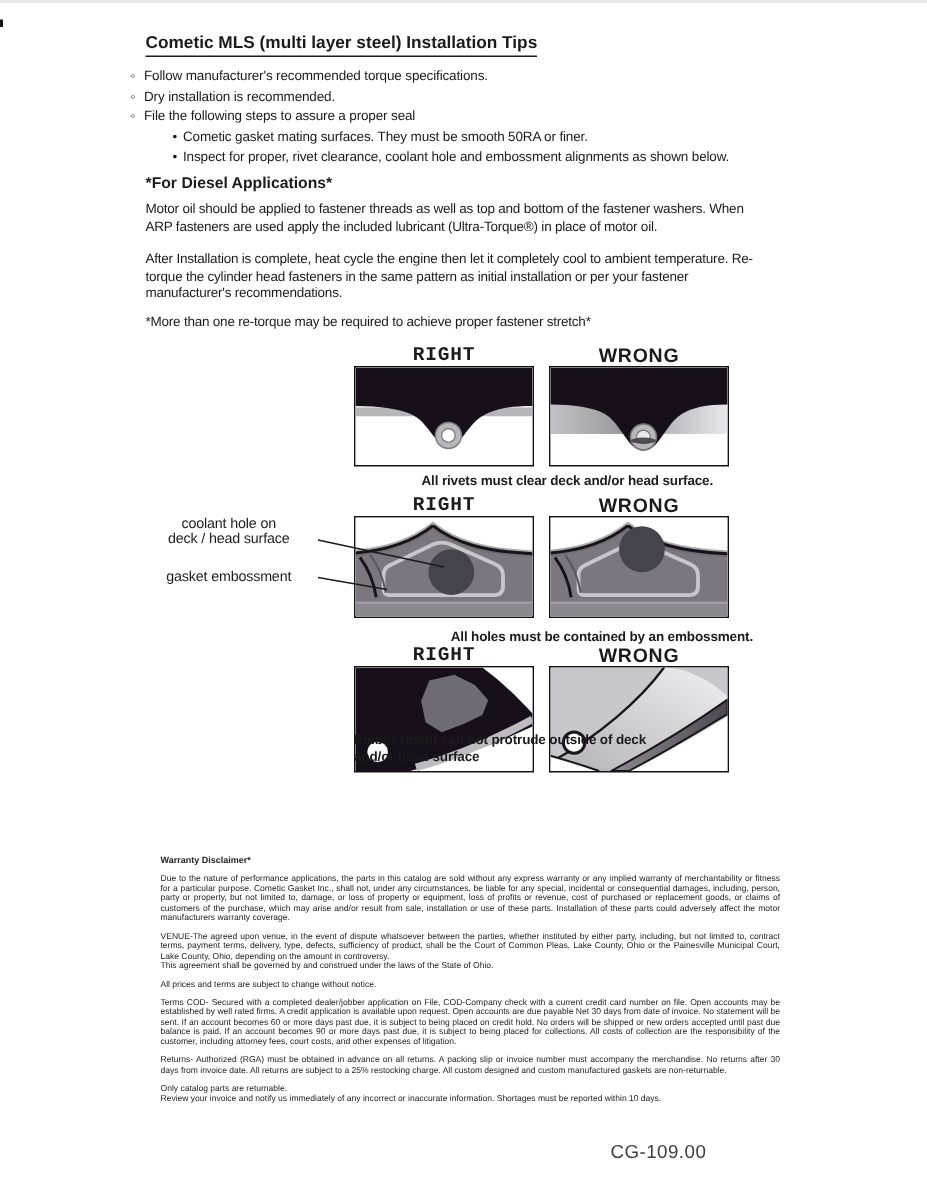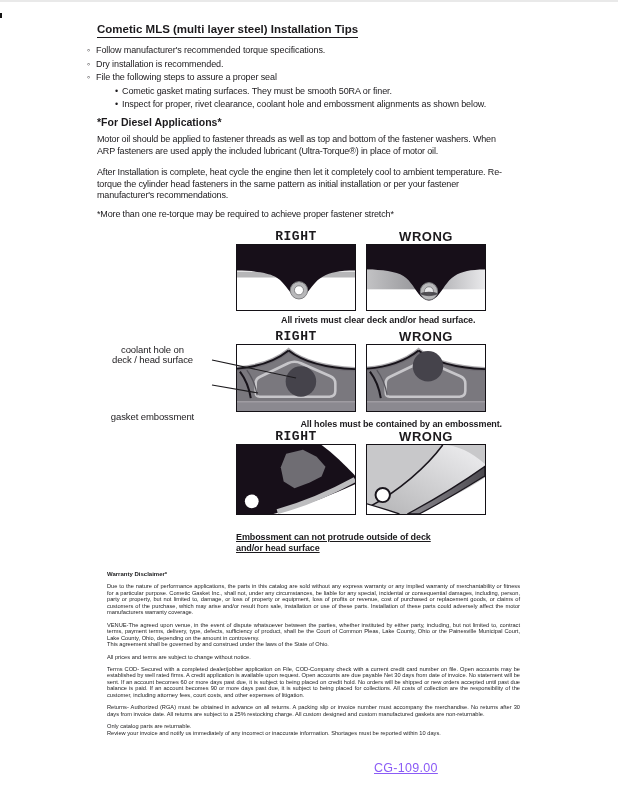--- a/index.html
+++ b/index.html
@@ -33,34 +33,34 @@
   .panel svg { display:block; width:100%; height:100%; }
   .r1 { top:244px; height:67px; }
   .r2 { top:344px; height:68px; }
   .r3 { top:444px; height:71px; }
   .colL { left:236px;font-family:Liberation Mono, monospace; } .colR { left:366px; }
   .lab1 { top:229px; } .lab2 { top:329px; } .lab3 { top:429px; }
 
   .caption { position:absolute; font-size:9px; font-weight:bold; letter-spacing:-0.1px; line-height:10.5px; }
   .cap1 { left:237px; top:315px; width:280px;margin-left:44px; }
   .cap2 { left:222px; top:419px; width:280px;text-align:right; }
-  .cap3 { left:236px; top:532px; width:212px;text-decoration:underline; }
+  .cap3 { left:236px; top:488px; width:212px; }
 
   .side-label { position:absolute; text-align:center; font-size:9.5px; line-height:10px; letter-spacing:-0.1px; }
   .sl-coolant { left:95px; top:345px; width:115px; }
-  .sl-emboss  { left:94px; top:380px; width:117px;margin-top:32px; }
+  .sl-emboss  { left:94px; top:380px; width:117px; }
 
   .leaders { position:absolute; left:0; top:0; width:618px; height:800px; pointer-events:none; }
 
   .legal { position:absolute; left:107px; top:571px; width:413px; font-size:5.7px; line-height:6.45px; text-align:justify; color:#232325; }
   .legal h2 { margin:0 0 6px 0; font-size:6px; font-weight:bold; text-align:left; }
   .legal p { margin:0 0 6px 0; }
   .legal p.tight { margin-bottom:0; }
 
-  .page-code { position:absolute; left:374px; top:761px; font-size:12.5px; letter-spacing:0.3px; color:#8b5cf6;text-decoration:underline; }
+  .page-code { position:absolute; left:407px; top:761px; font-size:12.5px; letter-spacing:0.3px; color:#404040; }
 </style>
 </head>
 <body>
 
 <div class="page">
   <div class="scan-edge"></div>
   <div class="speck"></div>
 
   <h1 class="title">Cometic MLS (multi layer steel) Installation Tips</h1>
 

